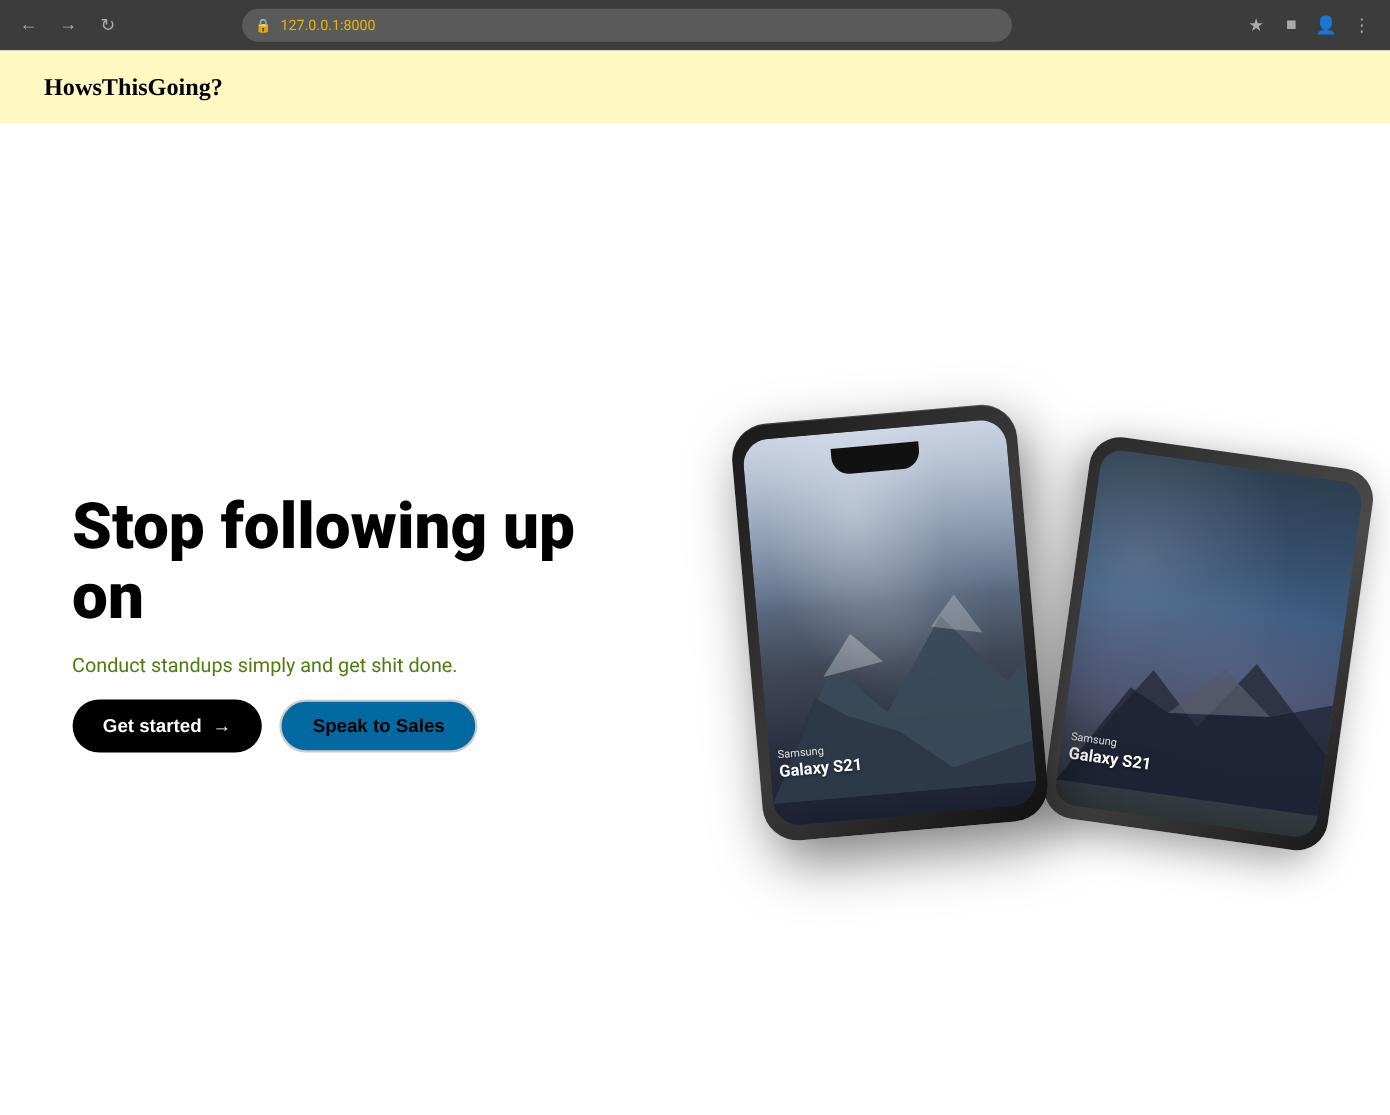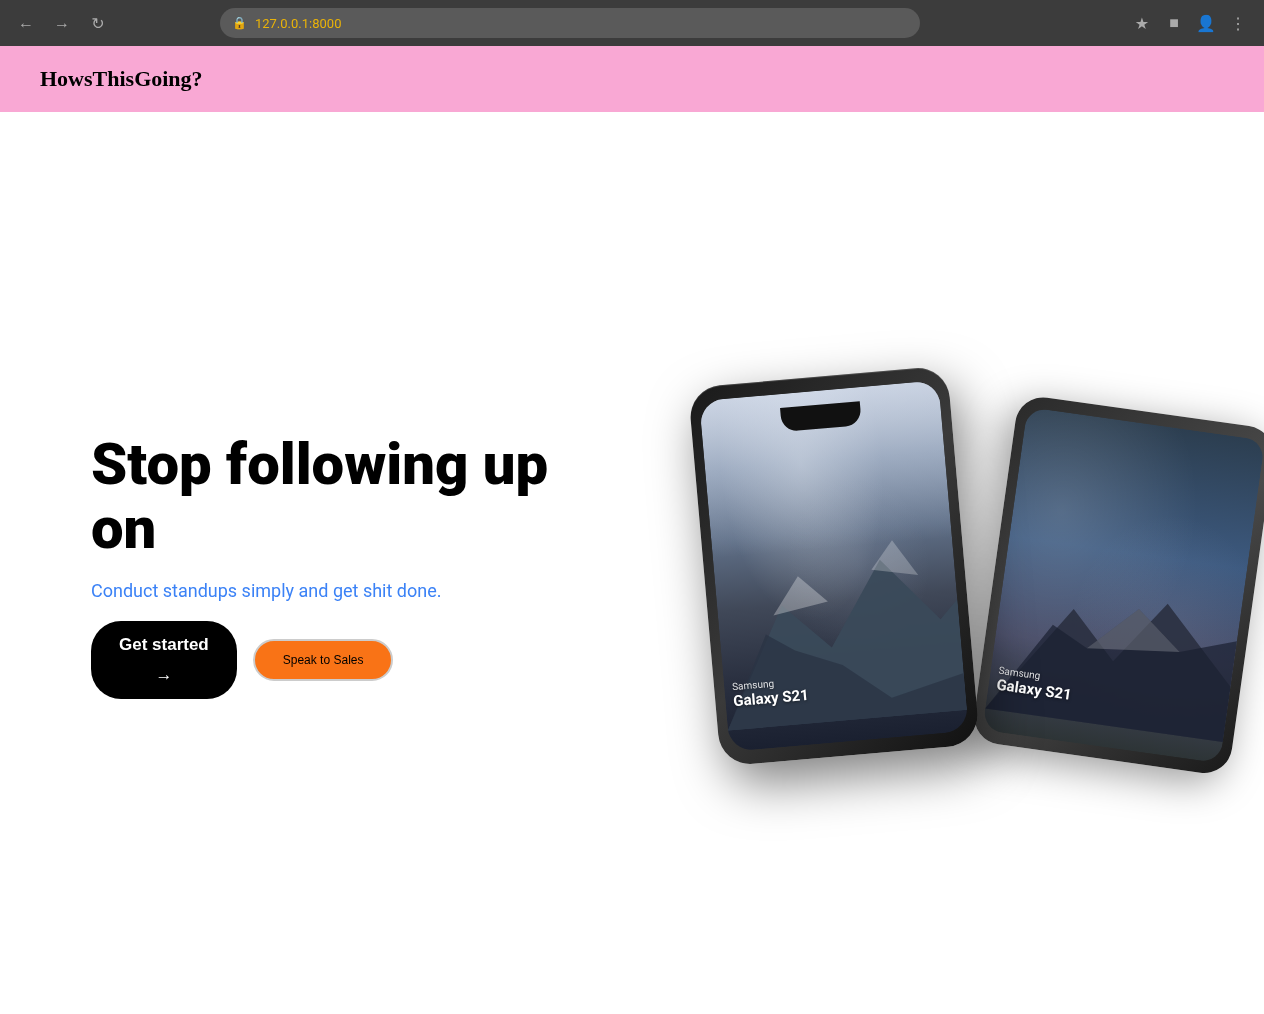--- a/index.html
+++ b/index.html
@@ -83,21 +83,21 @@
       min-height: calc(100vh - 46px);
       background: #fff;
     }
 
     
     .navbar {
       display: flex;
       align-items: center;
       justify-content: space-between;
       padding: 20px 40px;
-      background: #f9a8d4;
+      background: #fef9c3;
     }
 
     .logo-styled {
       font-family: 'Comic Sans MS', 'Chalkboard SE', cursive;
       font-weight: 900;
       font-size: 22px;
       color: #000;
     }
 
     .nav-actions {
@@ -123,21 +123,21 @@
       border: none;
       font-size: 16px;
       font-weight: 500;
       cursor: pointer;
     }
 
     
     .hero {
       display: flex;
       align-items: center;
-      justify-content: flex-end;
+      justify-content: center;
       padding: 60px 40px 40px 40px;
       min-height: calc(100vh - 46px - 80px);
       position: relative;
       overflow: hidden;
       gap: 23px;
     }
 
     .hero-content {
       flex: 0 0 auto;
       max-width: 530px;
@@ -147,21 +147,21 @@
     .hero-title {
       font-size: 58px;
       font-weight: 900;
       line-height: 1.1;
       color: #000;
       margin-bottom: 20px;
     }
 
     .hero-subtitle {
       font-size: 18px;
-      color: #3b82f6;
+      color: #4d7c0f;
       margin-bottom: 20px;
       font-weight: 400;
     }
 
     .hero-buttons {
       display: flex;
       gap: 16px;
       align-items: center;
     }
 
@@ -170,31 +170,30 @@
       color: #fff;
       border: none;
       border-radius: 30px;
       padding: 14px 28px;
       font-size: 17px;
       font-weight: 600;
       cursor: pointer;
       display: flex;
       align-items: center;
       gap: 10px;
-      flex-direction: column;
     }
 
     .btn-speak-sales {
-      background: #f97316;
+      background: #0369a1;
       color: #000;
       border: 2px solid #ccc;
       border-radius: 30px;
       padding: 12px 28px;
-      font-size: 12px;
-      font-weight: 400;
+      font-size: 17px;
+      font-weight: 700;
       cursor: pointer;
     }
 
     
     .hero-image {
       flex: 0 0 auto;
       width: 580px;
       height: 420px;
       position: relative;
       z-index: 1;

